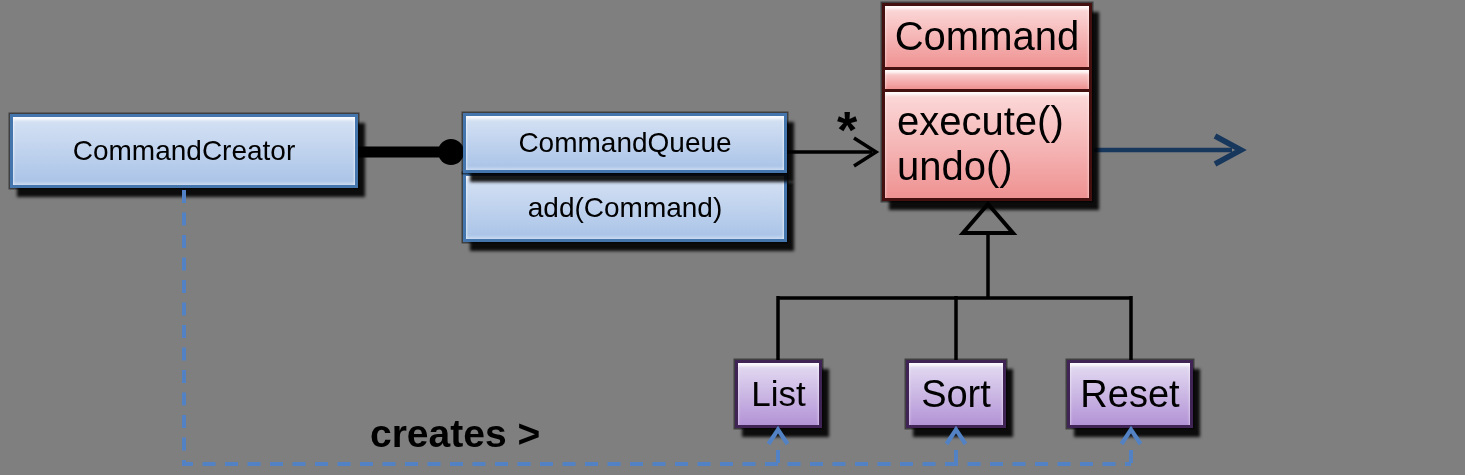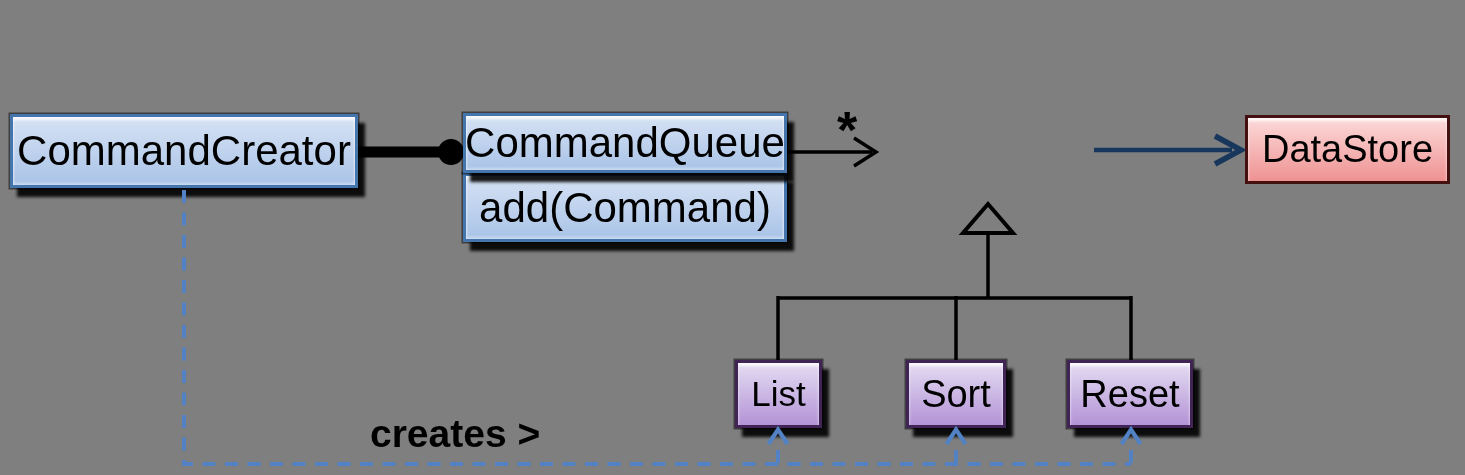--- a/index.html
+++ b/index.html
@@ -2,21 +2,21 @@
 <html style="--background: #7f7f7f; --blue-fill-top: #d6e2f4; --blue-fill-bottom: #a9c3e7; --blue-border: #4575ad; --red-fill-top: #fcdada; --red-fill-bottom: #ef9292; --red-border: #451010; --purple-fill-top: #e4dcf2; --purple-fill-bottom: #b393d6; --purple-border: #3f2455; --edge-black: #000000; --edge-navy: #17375d; --edge-dashed-blue: #5282c4; --text: #000000;"><head>
 <meta charset="utf-8">
 <style>
   * { margin:0; padding:0; box-sizing:border-box; }
   html,body { width:1465px; height:475px; }
   .stage { position:relative; width:1465px; height:475px; background:var(--background,#7f7f7f); overflow:hidden;
            font-family:"Liberation Sans", sans-serif; color:var(--text,#000); }
   svg.wires { position:absolute; left:0; top:0; z-index:1; }
   svg.wires-top { position:absolute; left:0; top:0; z-index:5; }
   .box { position:absolute; display:flex; align-items:center; justify-content:center;
-         font-size:42px; color:#000; }
+         font-size:28px; color:#000; }
   .blue { background:linear-gradient(to bottom, var(--blue-fill-top), var(--blue-fill-bottom));
           border:3px solid var(--blue-border);
           box-shadow: 7px 9px 3px rgba(0,0,0,0.9), 0 0 0 1.5px rgba(0,0,0,0.5),
                       inset 0 3px 3px rgba(255,255,255,0.85), inset 0 -2px 3px rgba(255,255,255,0.4); }
   .redbox { border:3px solid var(--red-border);
             box-shadow: 7px 9px 3px rgba(0,0,0,0.9), 0 0 0 1.5px rgba(0,0,0,0.5); }
   .red-comp { background:linear-gradient(to bottom, var(--red-fill-top), var(--red-fill-bottom));
               box-shadow: inset 0 3px 3px rgba(255,255,255,0.85); }
   .purple { background:linear-gradient(to bottom, var(--purple-fill-top), var(--purple-fill-bottom));
             border:3px solid var(--purple-border);
@@ -65,24 +65,31 @@
     <span>CommandCreator</span>
   </div>
 
   <div class="box blue" style="left:463px; top:173px; width:324px; height:69px; z-index:3;">
     <span>add(Command)</span>
   </div>
   <div class="box blue" style="left:463px; top:113px; width:324px; height:60px; z-index:4;">
     <span>CommandQueue</span>
   </div>
 
+  <div class="redbox" style="position:absolute; left:882px; top:3px; width:210px; height:198px; z-index:4; display:flex; flex-direction:column;">
+    <div class="red-comp" style="height:64px; border-bottom:3px solid var(--red-border); display:flex; align-items:center; justify-content:center; font-size:40px;">
+      <span>Command</span>
+    </div>
+    <div class="red-comp" style="height:22px; border-bottom:3px solid var(--red-border);"></div>
+    <div class="red-comp" style="flex:1; font-size:40px; line-height:45px; padding:7px 0 0 12px;">
+      <div>execute()</div>
+      <div>undo()</div>
+    </div>
+  </div>
 
-  <div class="box redbox red-comp" style="left:1245px; top:115px; width:205px; height:69px; z-index:4; font-size:38px;">
-    <span>DataStore</span>
-  </div>
 
   <div class="box purple" style="left:735px; top:360px; width:87px; height:68px; z-index:4; font-size:35px;">
     <span>List</span>
   </div>
   <div class="box purple" style="left:906px; top:360px; width:100px; height:68px; z-index:4; font-size:38px;">
     <span>Sort</span>
   </div>
   <div class="box purple" style="left:1067px; top:360px; width:126px; height:68px; z-index:4; font-size:38px;">
     <span>Reset</span>
   </div>

